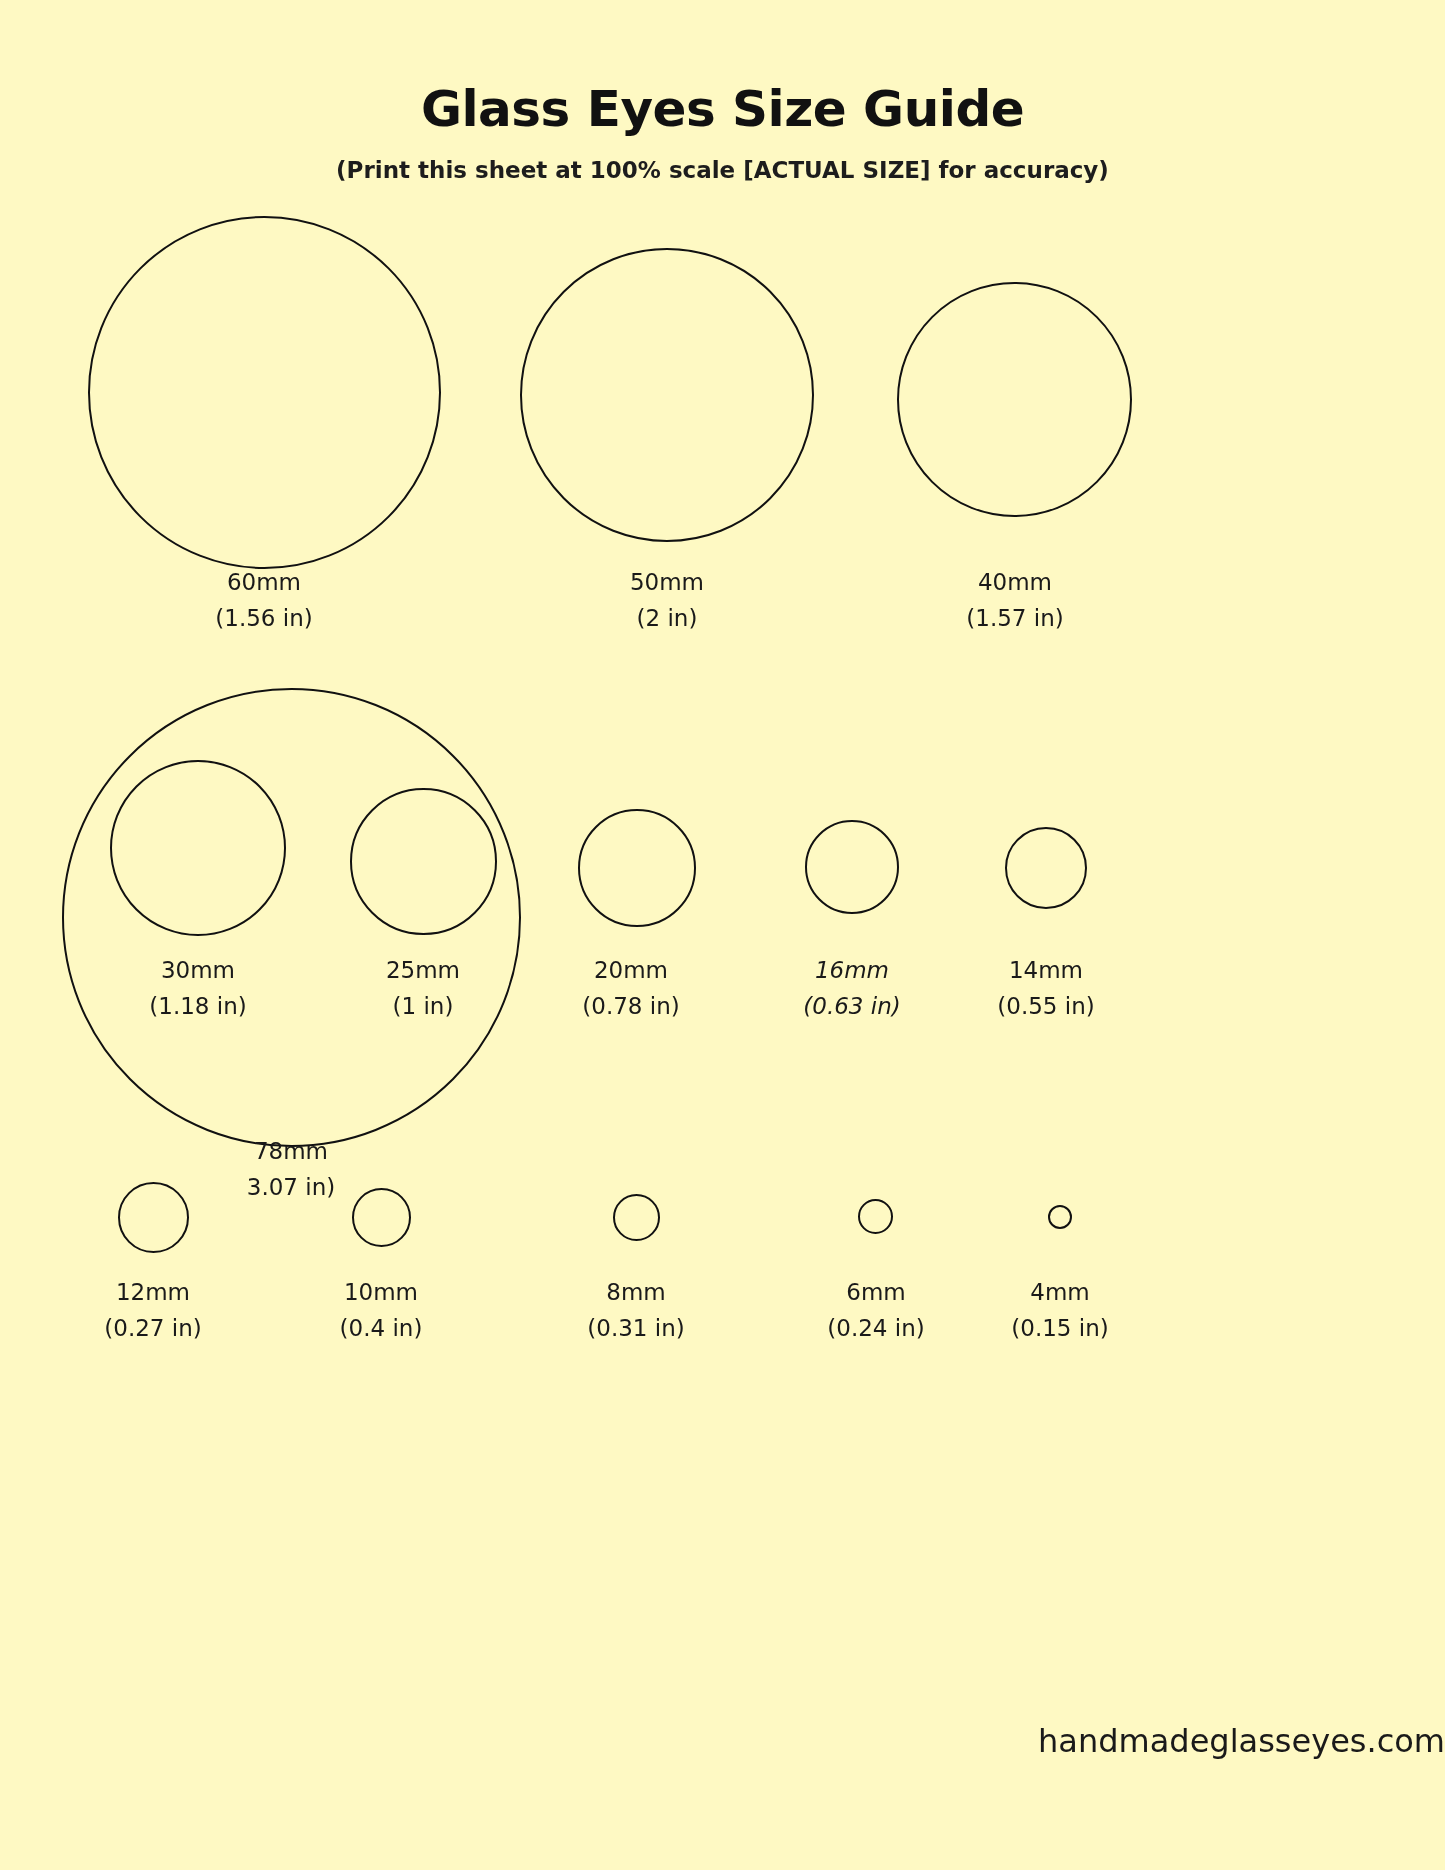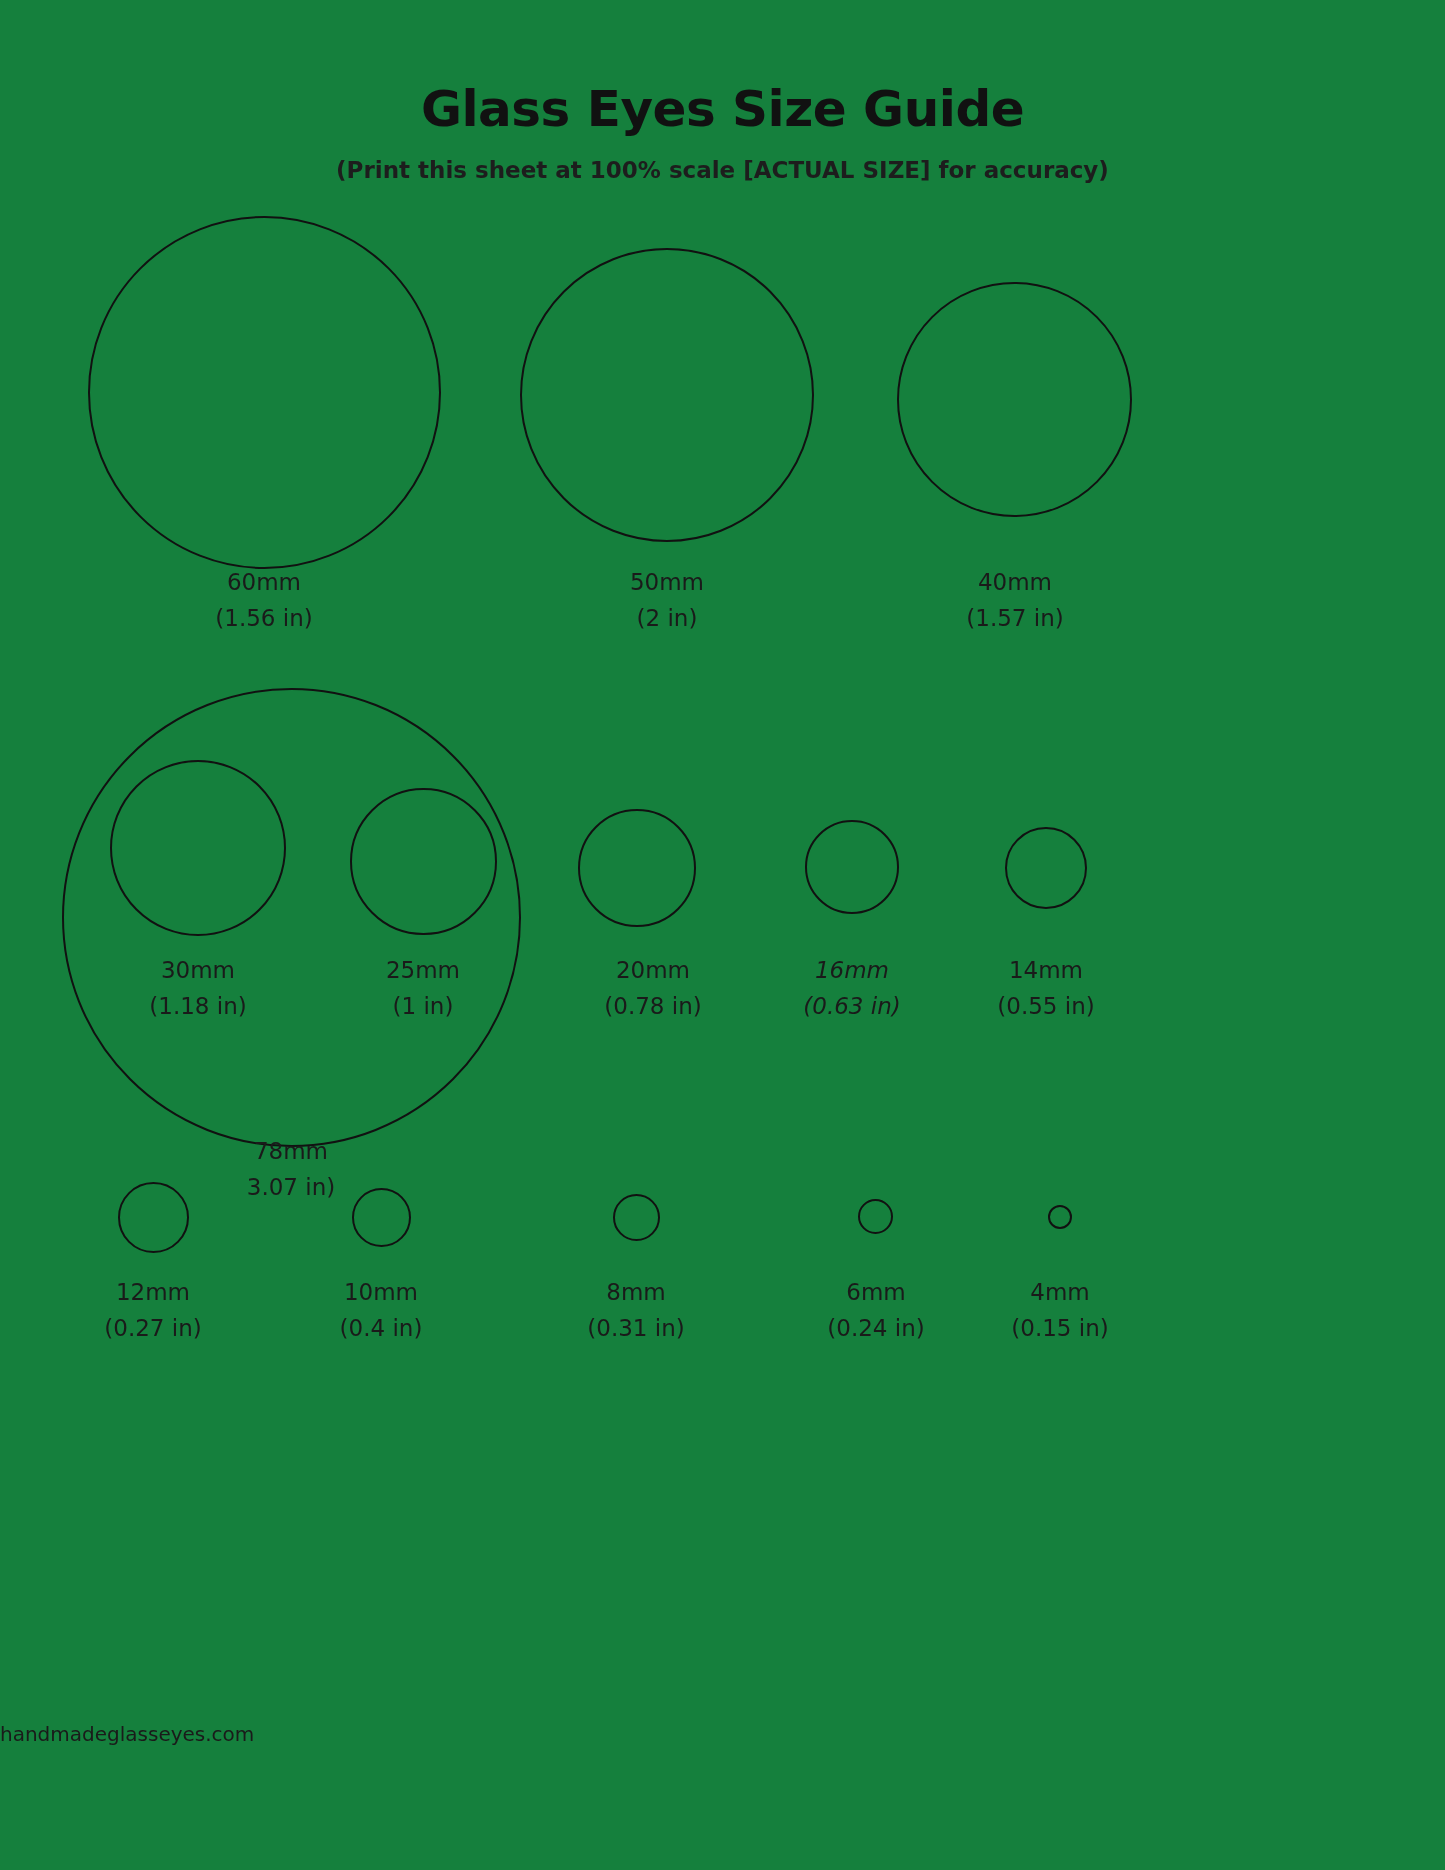--- a/index.html
+++ b/index.html
@@ -11,21 +11,21 @@
     width: 1445px;
     height: 1870px;
     position: relative;
     font-family: "DejaVu Sans", sans-serif;
     color: #1a1a1a;
     overflow: hidden;
   }
   .sheet {
     position: absolute;
     inset: 0;
-    background: #15803d;
+    background: #fef9c3;
   }
 
   
   .header {
     position: absolute;
     top: 82px;
     left: 0;
     width: 100%;
     text-align: center;
   }
@@ -67,22 +67,22 @@
 
   
   .row { position: absolute; left: 0; width: 100%; }
 
   
   .footer {
     position: absolute;
     top: 1722px;
     left: 0;
     width: 100%;
-    text-align: left;
-    font-size: 20px;
+    text-align: right;
+    font-size: 32px;
     color: #1a1a1a;
   }
 </style>
 </head>
 <body>
 
 <div class="sheet">
 
   <div class="header">
     <h1 class="title">Glass Eyes Size Guide</h1>
@@ -125,21 +125,21 @@
       <span class="mm">25mm</span>
       <span class="inch">(1 in)</span>
     </div>
 
     <div class="label" style="left:141px;top:1134px;width:300px;">
       <span class="mm">78mm</span>
       <span class="inch">3.07 in)</span>
     </div>
 
     <div class="circle" style="width:118px;height:118px;left:578px;top:809px;"></div>
-    <div class="label" style="left:503px;top:953px;width:300px;">
+    <div class="label" style="left:481px;top:953px;width:300px;">
       <span class="mm">20mm</span>
       <span class="inch">(0.78 in)</span>
     </div>
 
     <div class="circle" style="width:94px;height:94px;left:805px;top:820px;"></div>
     <div class="label" style="left:702px;top:953px;width:300px;font-style:italic;">
       <span class="mm">16mm</span>
       <span class="inch">(0.63 in)</span>
     </div>
 

